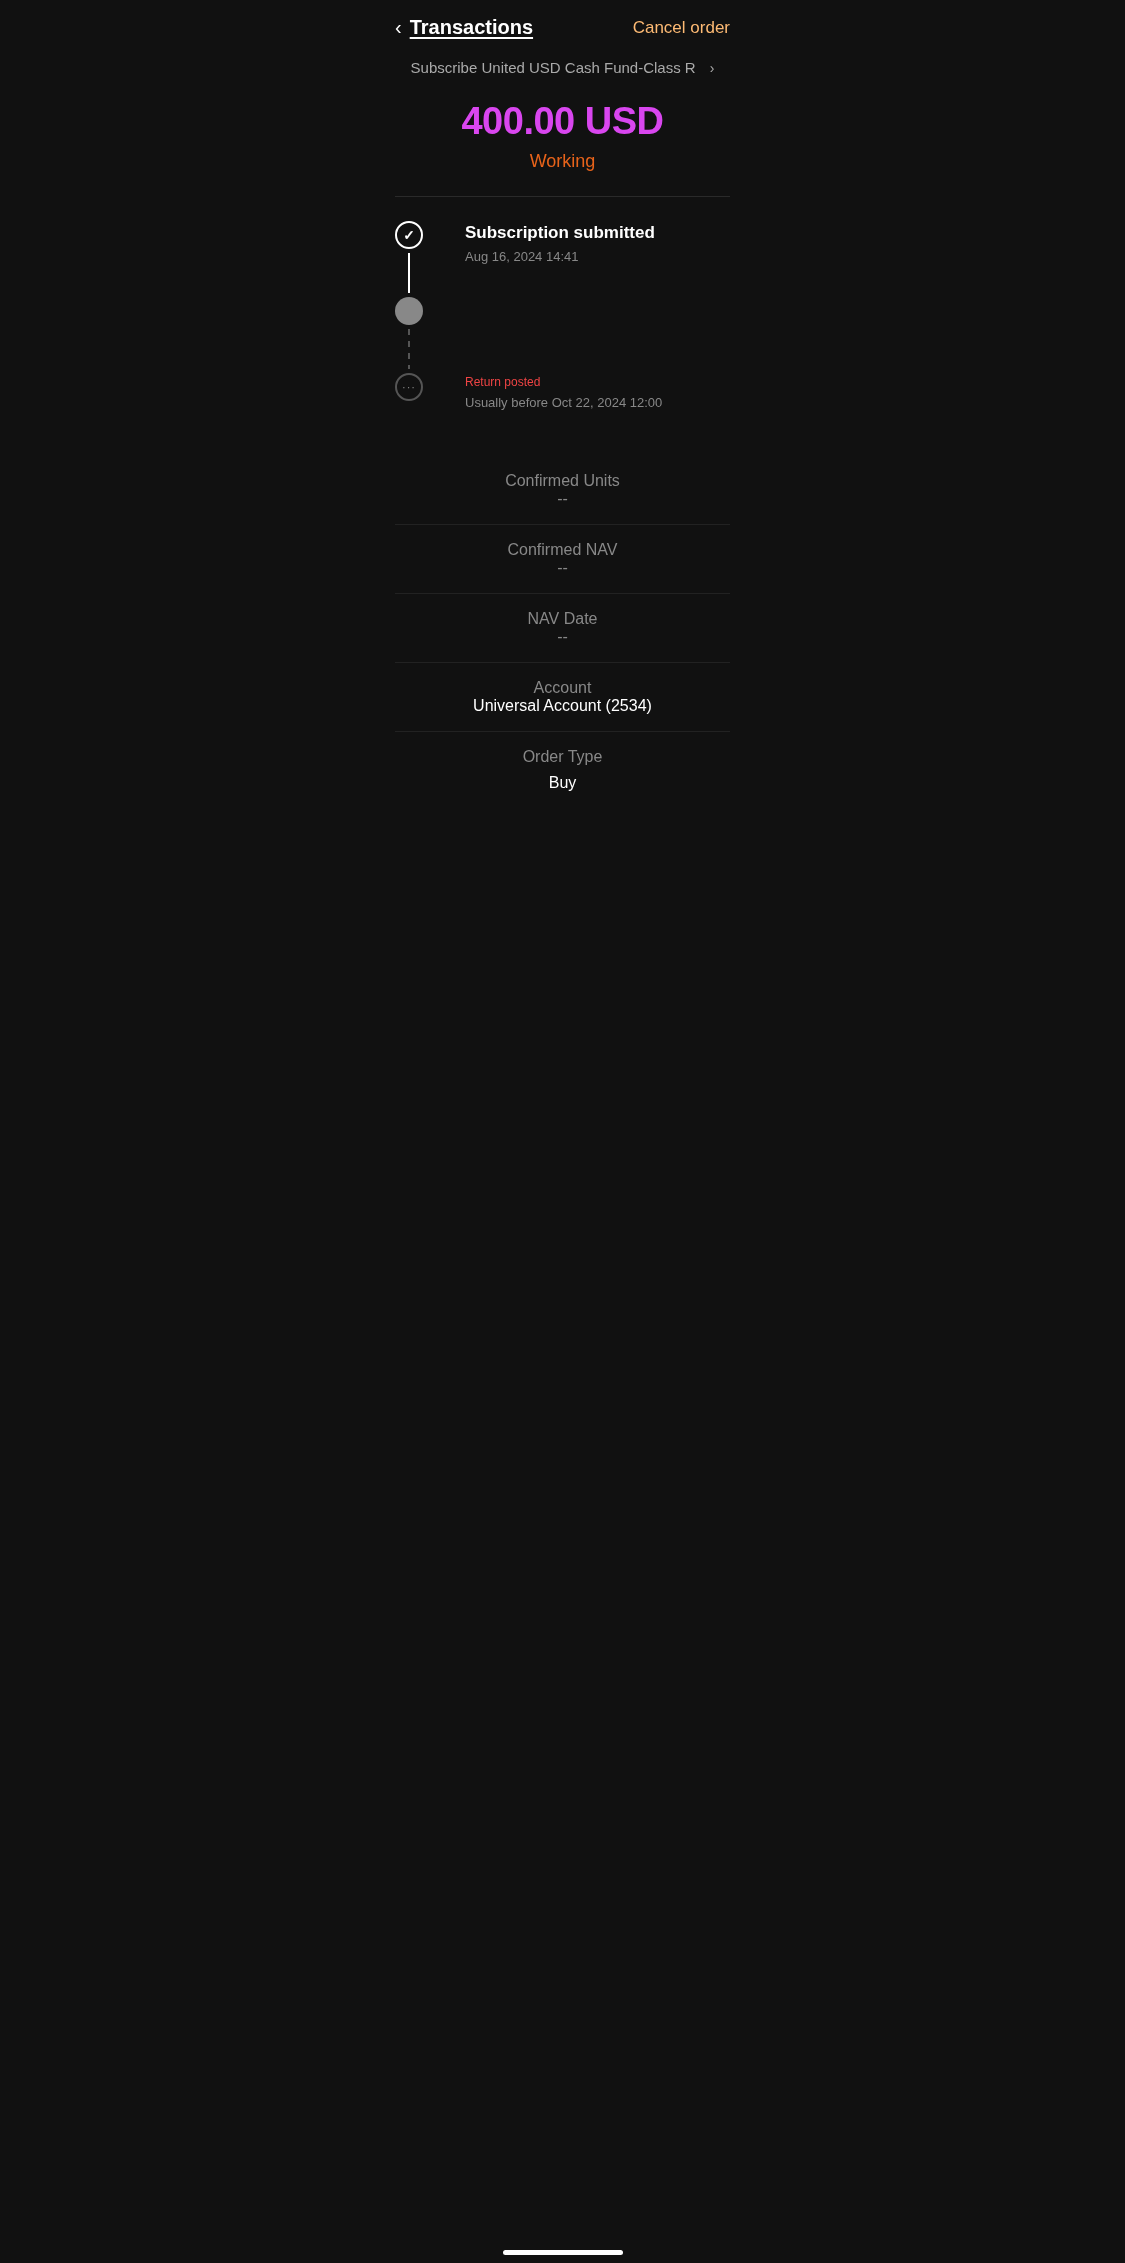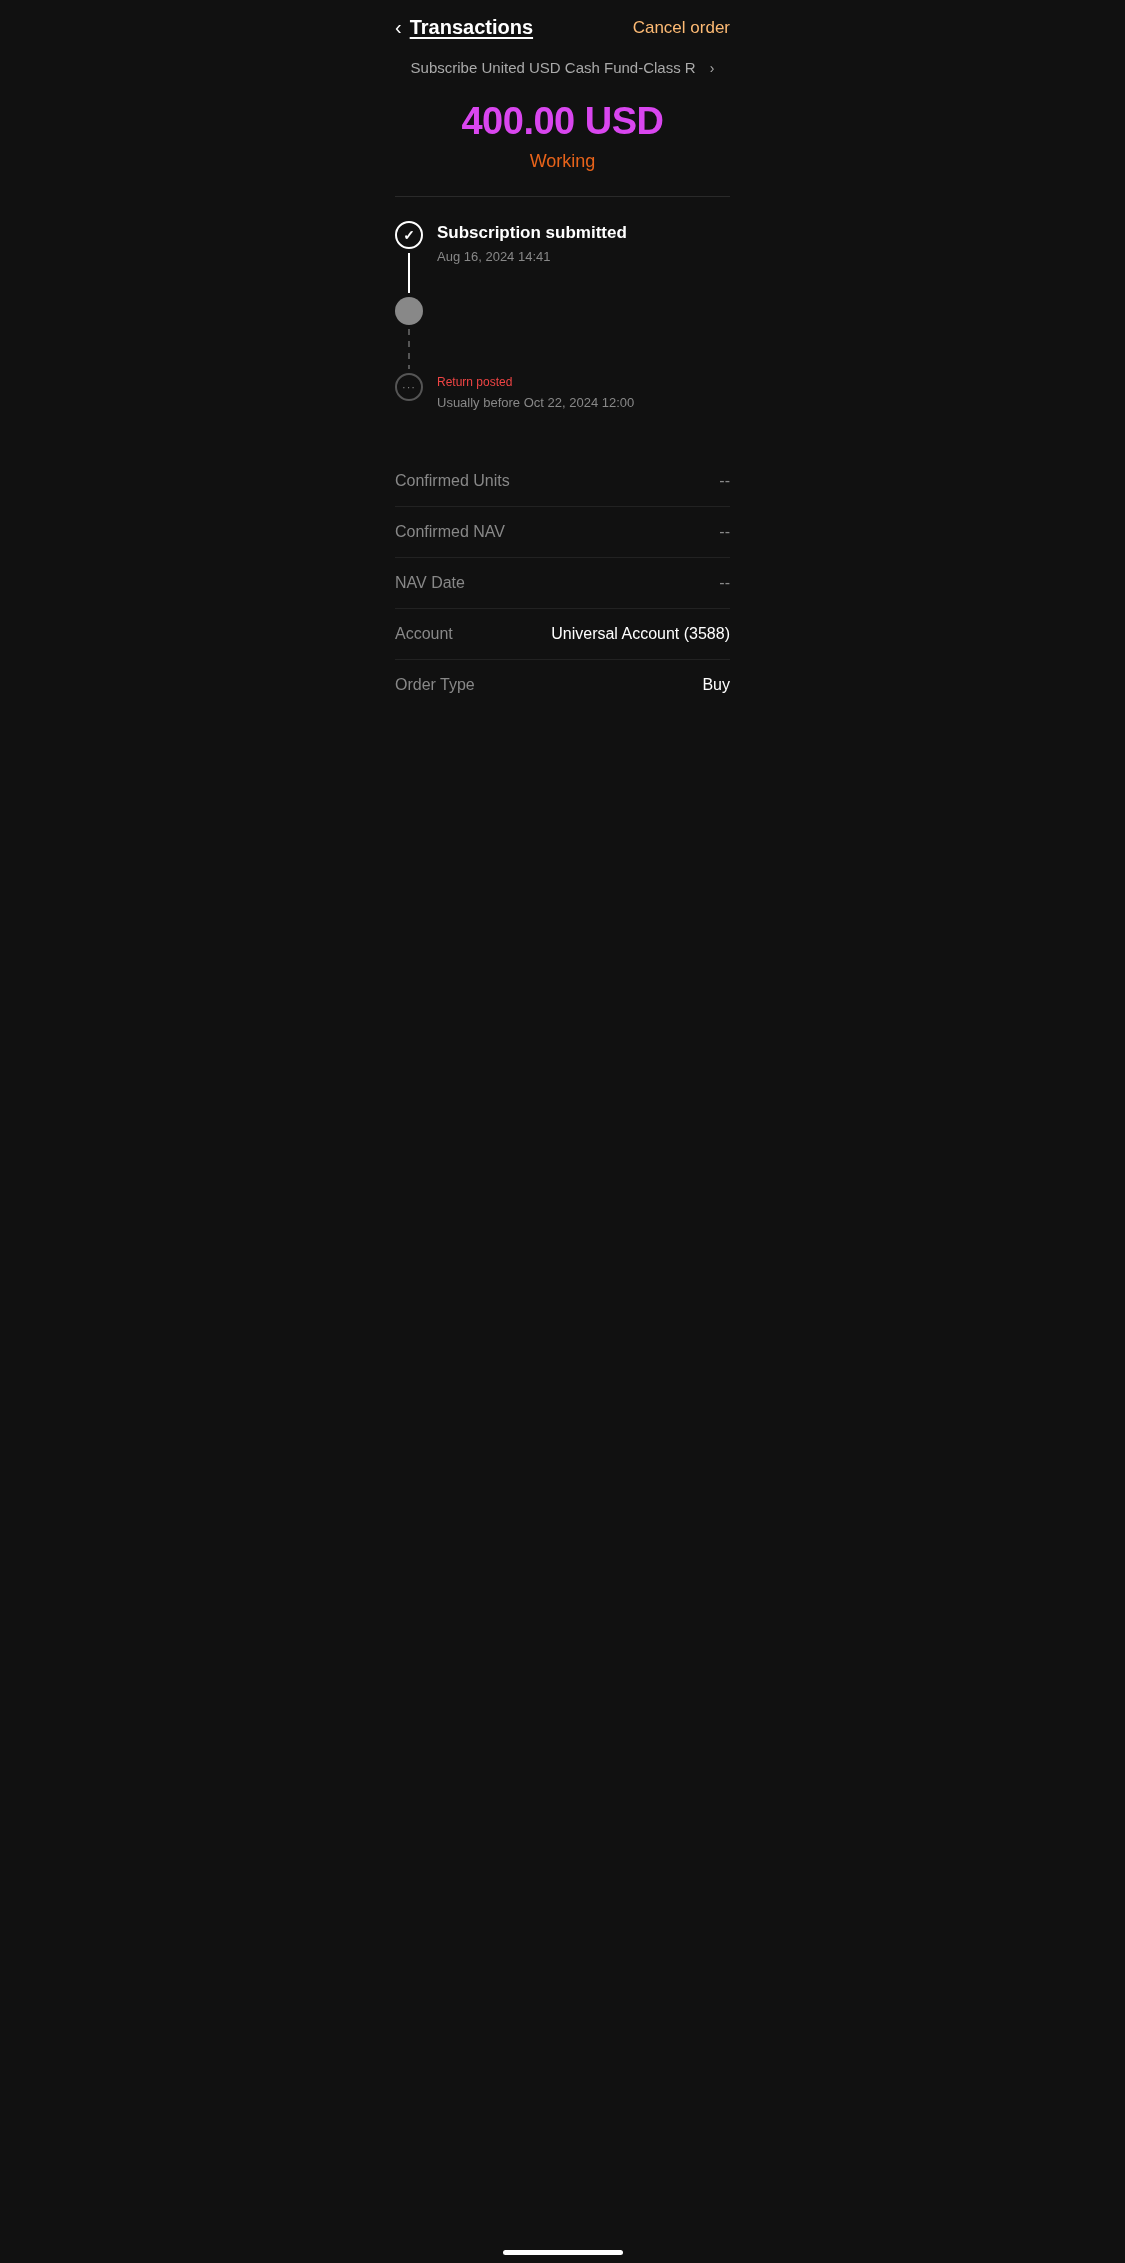--- a/index.html
+++ b/index.html
@@ -179,20 +179,21 @@
         #555555 0px,
         #555555 6px,
         transparent 6px,
         transparent 12px
       );
     }
 
     .timeline-content {
       flex: 1;
       padding-bottom: 24px;
+      margin-left: 28px;
     }
 
     .timeline-title {
       font-size: 17px;
       font-weight: 600;
       color: #ffffff;
       margin-top: 2px;
     }
 
     .timeline-title-inactive {
@@ -212,20 +213,21 @@
     .info-section {
       padding: 4px 20px;
     }
 
     .info-row {
       display: flex;
       justify-content: space-between;
       align-items: center;
       padding: 16px 0;
       border-bottom: 1px solid #222222;
+      flex-direction: column;
     }
 
     .info-row:last-child {
       border-bottom: none;
       gap: 8px;
     }
 
     .info-label {
       font-size: 16px;
       color: #888888;
@@ -331,21 +333,21 @@
     <span class="info-value-dash">--</span>
   </div>
 
   <div class="info-row">
     <span class="info-label">NAV Date</span>
     <span class="info-value-dash">--</span>
   </div>
 
   <div class="info-row">
     <span class="info-label">Account</span>
-    <span class="info-value">Universal Account (3588)</span>
+    <span class="info-value">Universal Account (2534)</span>
   </div>
 
   <div class="info-row">
     <span class="info-label">Order Type</span>
     <span class="info-value">Buy</span>
   </div>
 
 </div>
 
 <div class="spacer"></div>

